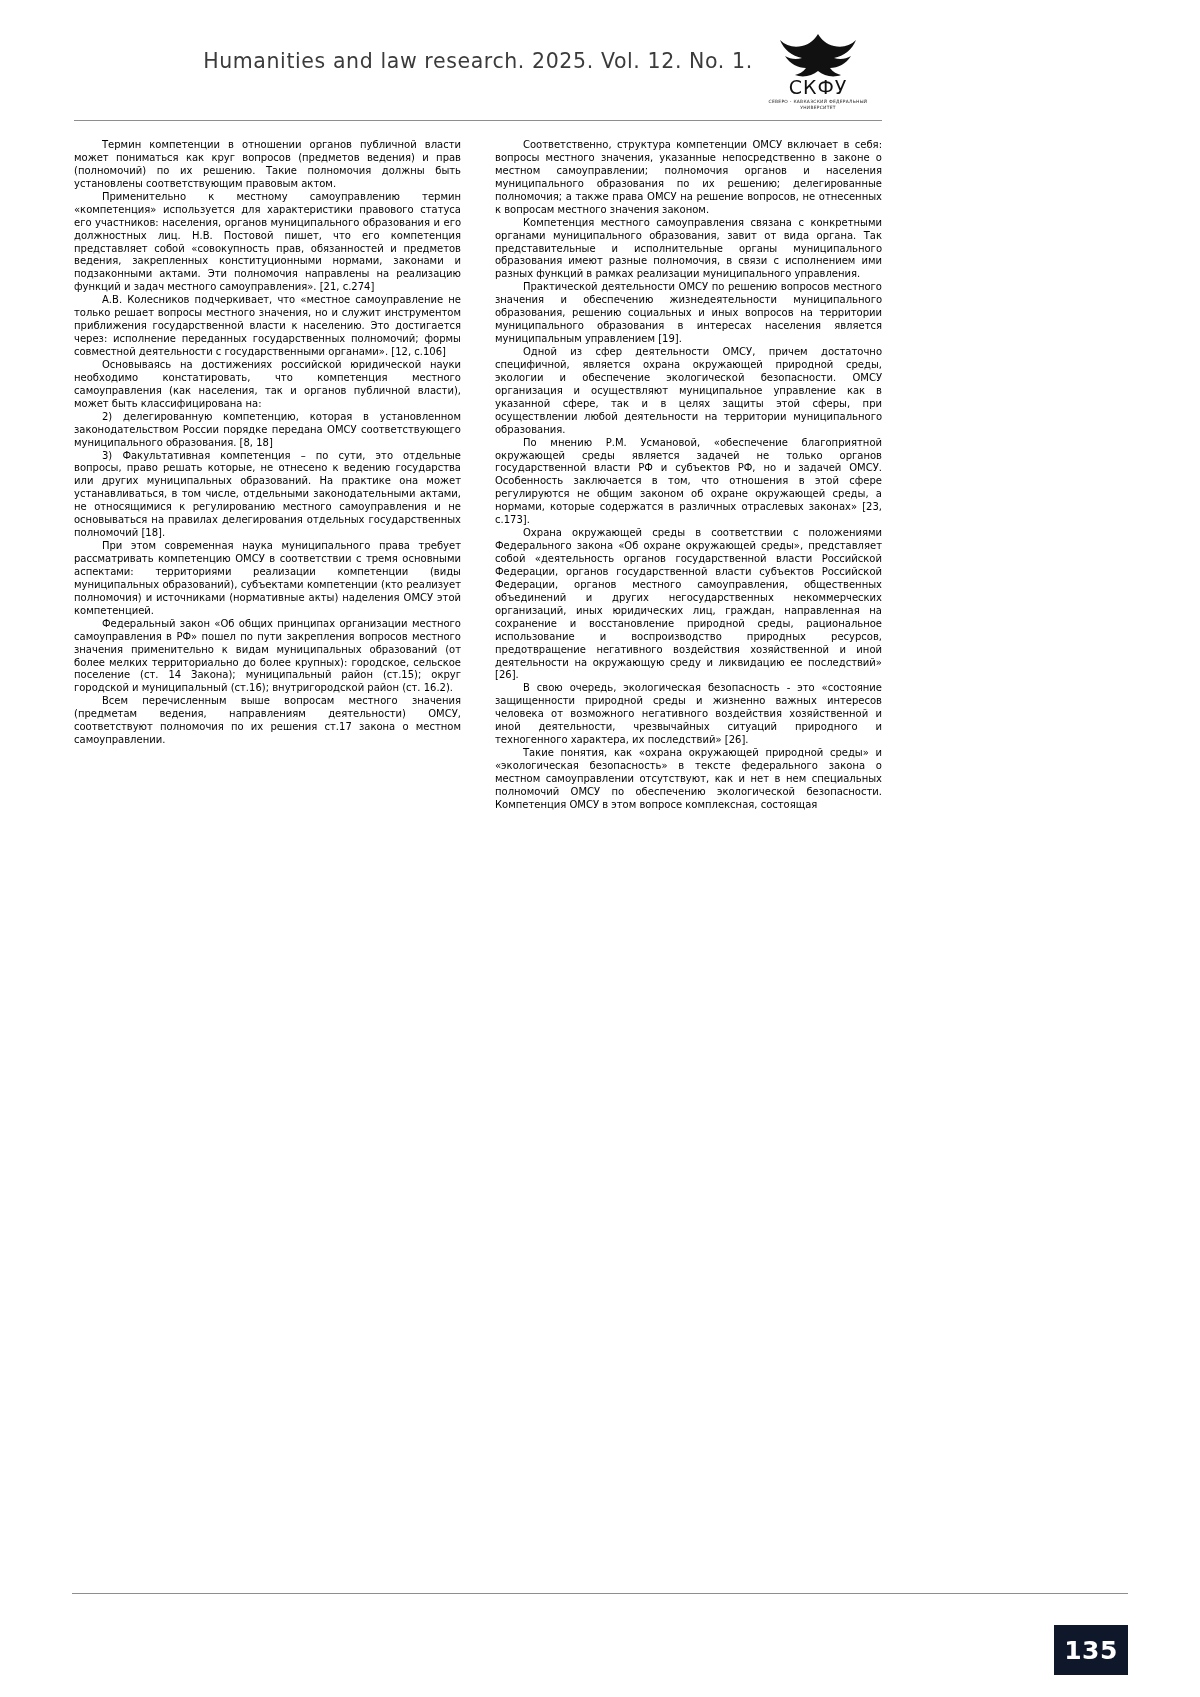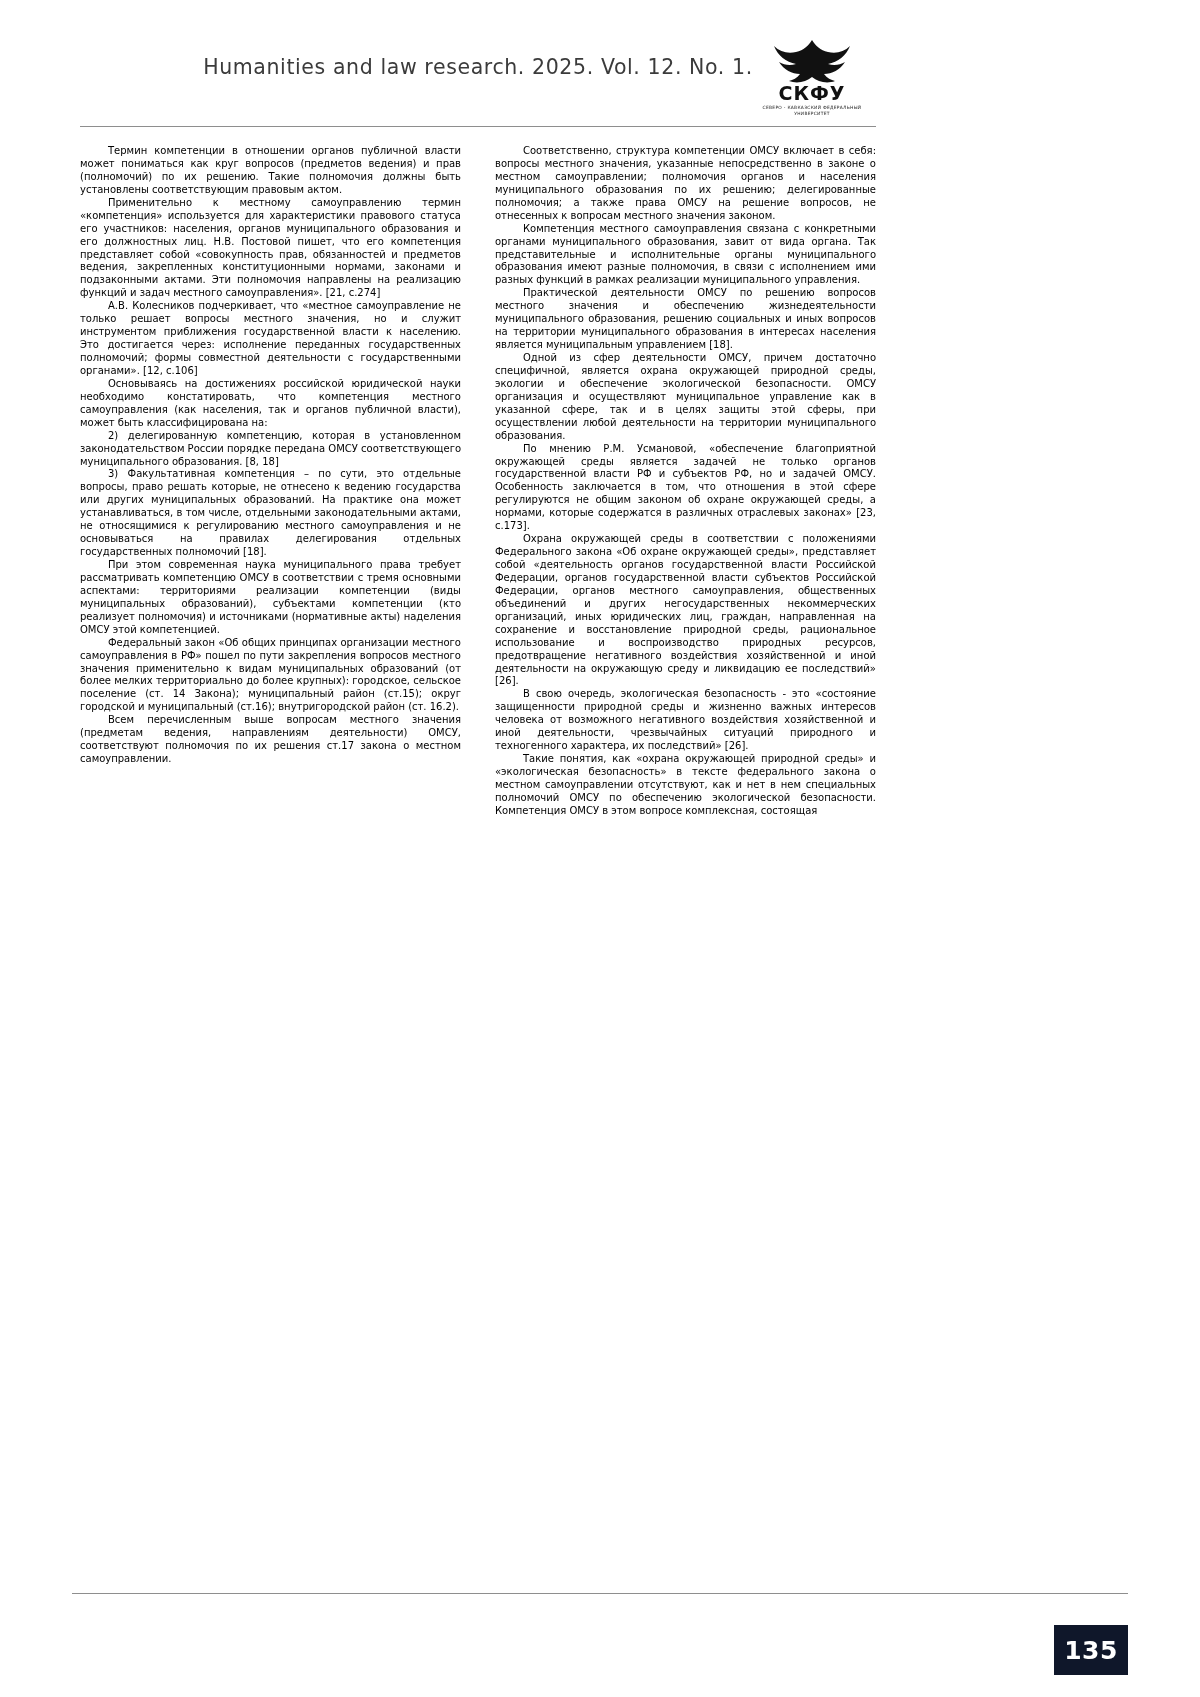--- a/index.html
+++ b/index.html
@@ -13,21 +13,21 @@
     font-family: "DejaVu Sans", sans-serif;
     color: #000000;
     position: relative;
     overflow: hidden;
   }
   .page {
     position: relative;
     width: 956px;
     height: 1697px;
     box-sizing: border-box;
-    padding: 8px;
+    padding: 2px;
   }
 
   
   .header {
     position: relative;
     height: 118px;
     display: flex;
     align-items: center;
     justify-content: center;
   }
@@ -49,21 +49,21 @@
     align-items: center;
     justify-content: flex-start;
   }
   .logo-bird {
     width: 96px;
     height: 50px;
     position: relative;
   }
   .logo-text {
     font-size: 19px;
-    font-weight: bold;
+    font-weight: normal;
     letter-spacing: 1px;
     color: #111;
     line-height: 1;
     margin-top: -2px;
   }
   .logo-sub {
     font-size: 4.4px;
     letter-spacing: 0.3px;
     color: #222;
     text-align: center;
@@ -158,21 +158,21 @@
       <p>Основываясь на достижениях российской юридической науки необходимо констатировать, что компетенция местного самоуправления (как населения, так и органов публичной власти), может быть классифицирована на:</p>
       <p>2) делегированную компетенцию, которая в установленном законодательством России порядке передана ОМСУ соответствующего муниципального образования. [8, 18]</p>
       <p>3) Факультативная компетенция – по сути, это отдельные вопросы, право решать которые, не отнесено к ведению государства или других муниципальных образований. На практике она может устанавливаться, в том числе, отдельными законодательными актами, не относящимися к регулированию местного самоуправления и не основываться на правилах делегирования отдельных государственных полномочий [18].</p>
       <p>При этом современная наука муниципального права требует рассматривать компетенцию ОМСУ в соответствии с тремя основными аспектами: территориями реализации компетенции (виды муниципальных образований), субъектами компетенции (кто реализует полномочия) и источниками (нормативные акты) наделения ОМСУ этой компетенцией.</p>
       <p>Федеральный закон «Об общих принципах организации местного самоуправления в РФ» пошел по пути закрепления вопросов местного значения применительно к видам муниципальных образований (от более мелких территориально до более крупных): городское, сельское поселение (ст. 14 Закона); муниципальный район (ст.15); округ городской и муниципальный (ст.16); внутригородской район (ст. 16.2).</p>
       <p>Всем перечисленным выше вопросам местного значения (предметам ведения, направлениям деятельности) ОМСУ, соответствуют полномочия по их решения ст.17 закона о местном самоуправлении.</p>
     </div>
     <div class="col">
       <p>Соответственно, структура компетенции ОМСУ включает в себя: вопросы местного значения, указанные непосредственно в законе о местном самоуправлении; полномочия органов и населения муниципального образования по их решению; делегированные полномочия; а также права ОМСУ на решение вопросов, не отнесенных к вопросам местного значения законом.</p>
       <p>Компетенция местного самоуправления связана с конкретными органами муниципального образования, завит от вида органа. Так представительные и исполнительные органы муниципального образования имеют разные полномочия, в связи с исполнением ими разных функций в рамках реализации муниципального управления.</p>
-      <p>Практической деятельности ОМСУ по решению вопросов местного значения и обеспечению жизнедеятельности муниципального образования, решению социальных и иных вопросов на территории муниципального образования в интересах населения является муниципальным управлением [18].</p>
+      <p>Практической деятельности ОМСУ по решению вопросов местного значения и обеспечению жизнедеятельности муниципального образования, решению социальных и иных вопросов на территории муниципального образования в интересах населения является муниципальным управлением [19].</p>
       <p>Одной из сфер деятельности ОМСУ, причем достаточно специфичной, является охрана окружающей природной среды, экологии и обеспечение экологической безопасности. ОМСУ организация и осуществляют муниципальное управление как в указанной сфере, так и в целях защиты этой сферы, при осуществлении любой деятельности на территории муниципального образования.</p>
       <p>По мнению Р.М. Усмановой, «обеспечение благоприятной окружающей среды является задачей не только органов государственной власти РФ и субъектов РФ, но и задачей ОМСУ. Особенность заключается в том, что отношения в этой сфере регулируются не общим законом об охране окружающей среды, а нормами, которые содержатся в различных отраслевых законах» [23, с.173].</p>
       <p>Охрана окружающей среды в соответствии с положениями Федерального закона «Об охране окружающей среды», представляет собой «деятельность органов государственной власти Российской Федерации, органов государственной власти субъектов Российской Федерации, органов местного самоуправления, общественных объединений и других негосударственных некоммерческих организаций, иных юридических лиц, граждан, направленная на сохранение и восстановление природной среды, рациональное использование и воспроизводство природных ресурсов, предотвращение негативного воздействия хозяйственной и иной деятельности на окружающую среду и ликвидацию ее последствий» [26].</p>
       <p>В свою очередь, экологическая безопасность - это «состояние защищенности природной среды и жизненно важных интересов человека от возможного негативного воздействия хозяйственной и иной деятельности, чрезвычайных ситуаций природного и техногенного характера, их последствий» [26].</p>
       <p>Такие понятия, как «охрана окружающей природной среды» и «экологическая безопасность» в тексте федерального закона о местном самоуправлении отсутствуют, как и нет в нем специальных полномочий ОМСУ по обеспечению экологической безопасности. Компетенция ОМСУ в этом вопросе комплексная, состоящая</p>
     </div>
   </div>
 
   <div class="footer">
     <div class="footer-rule"></div>

